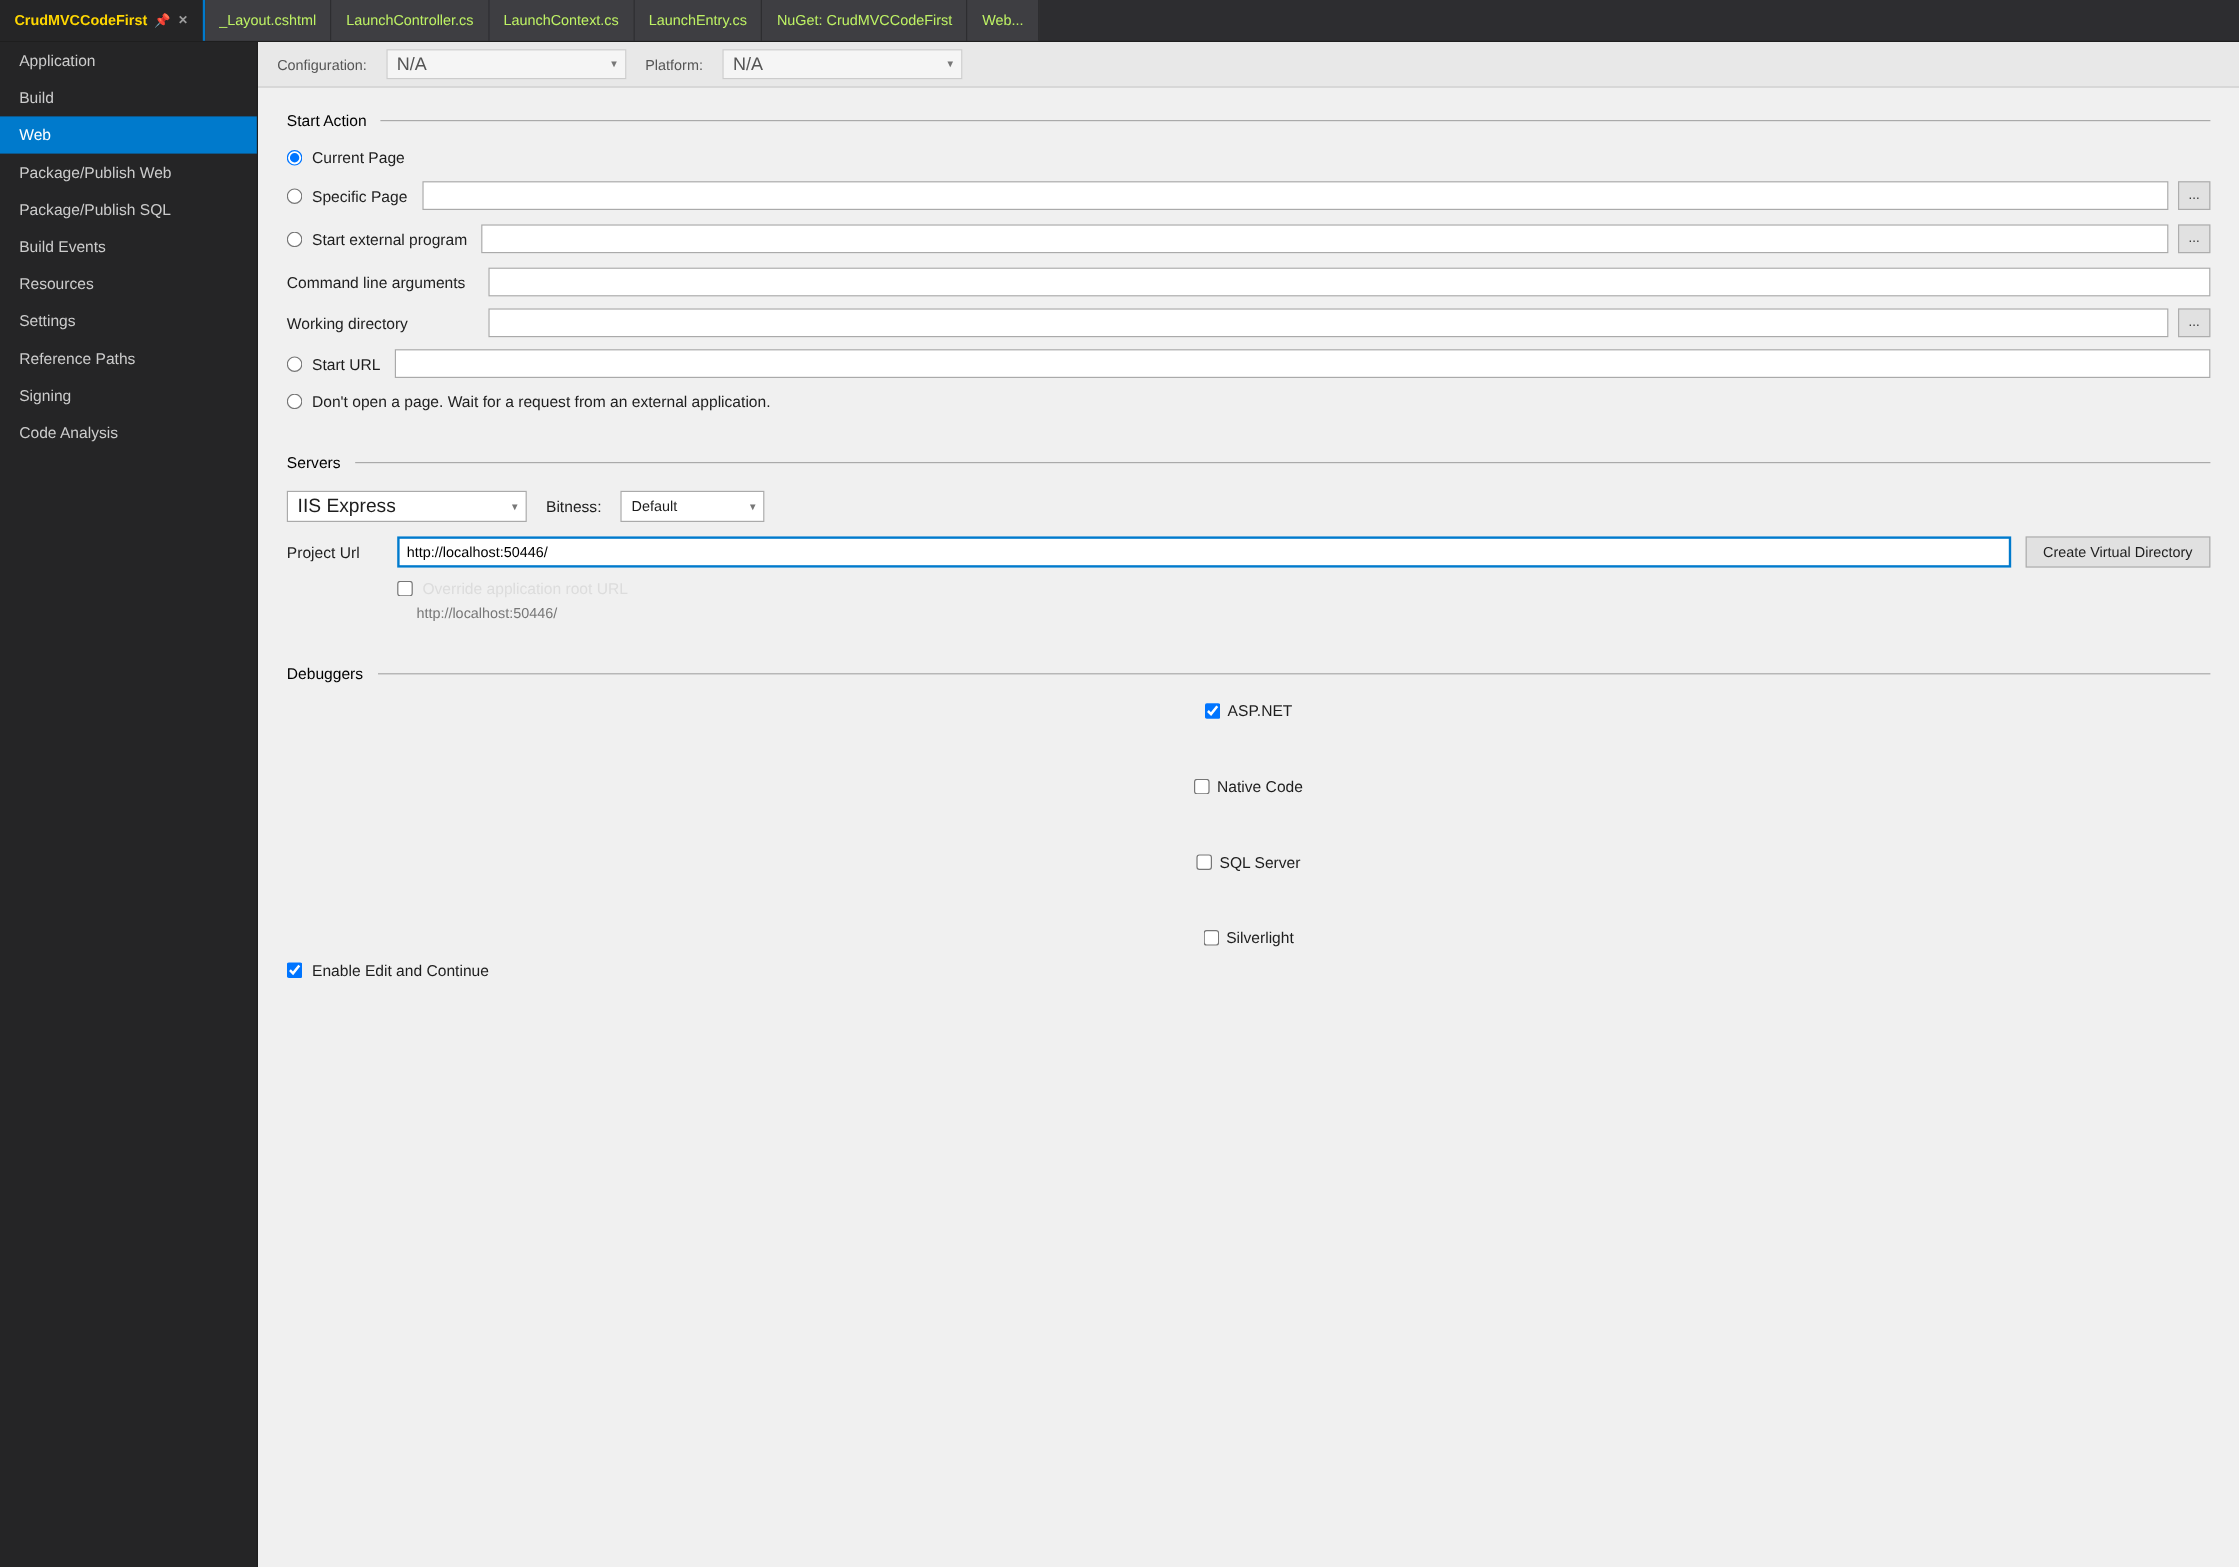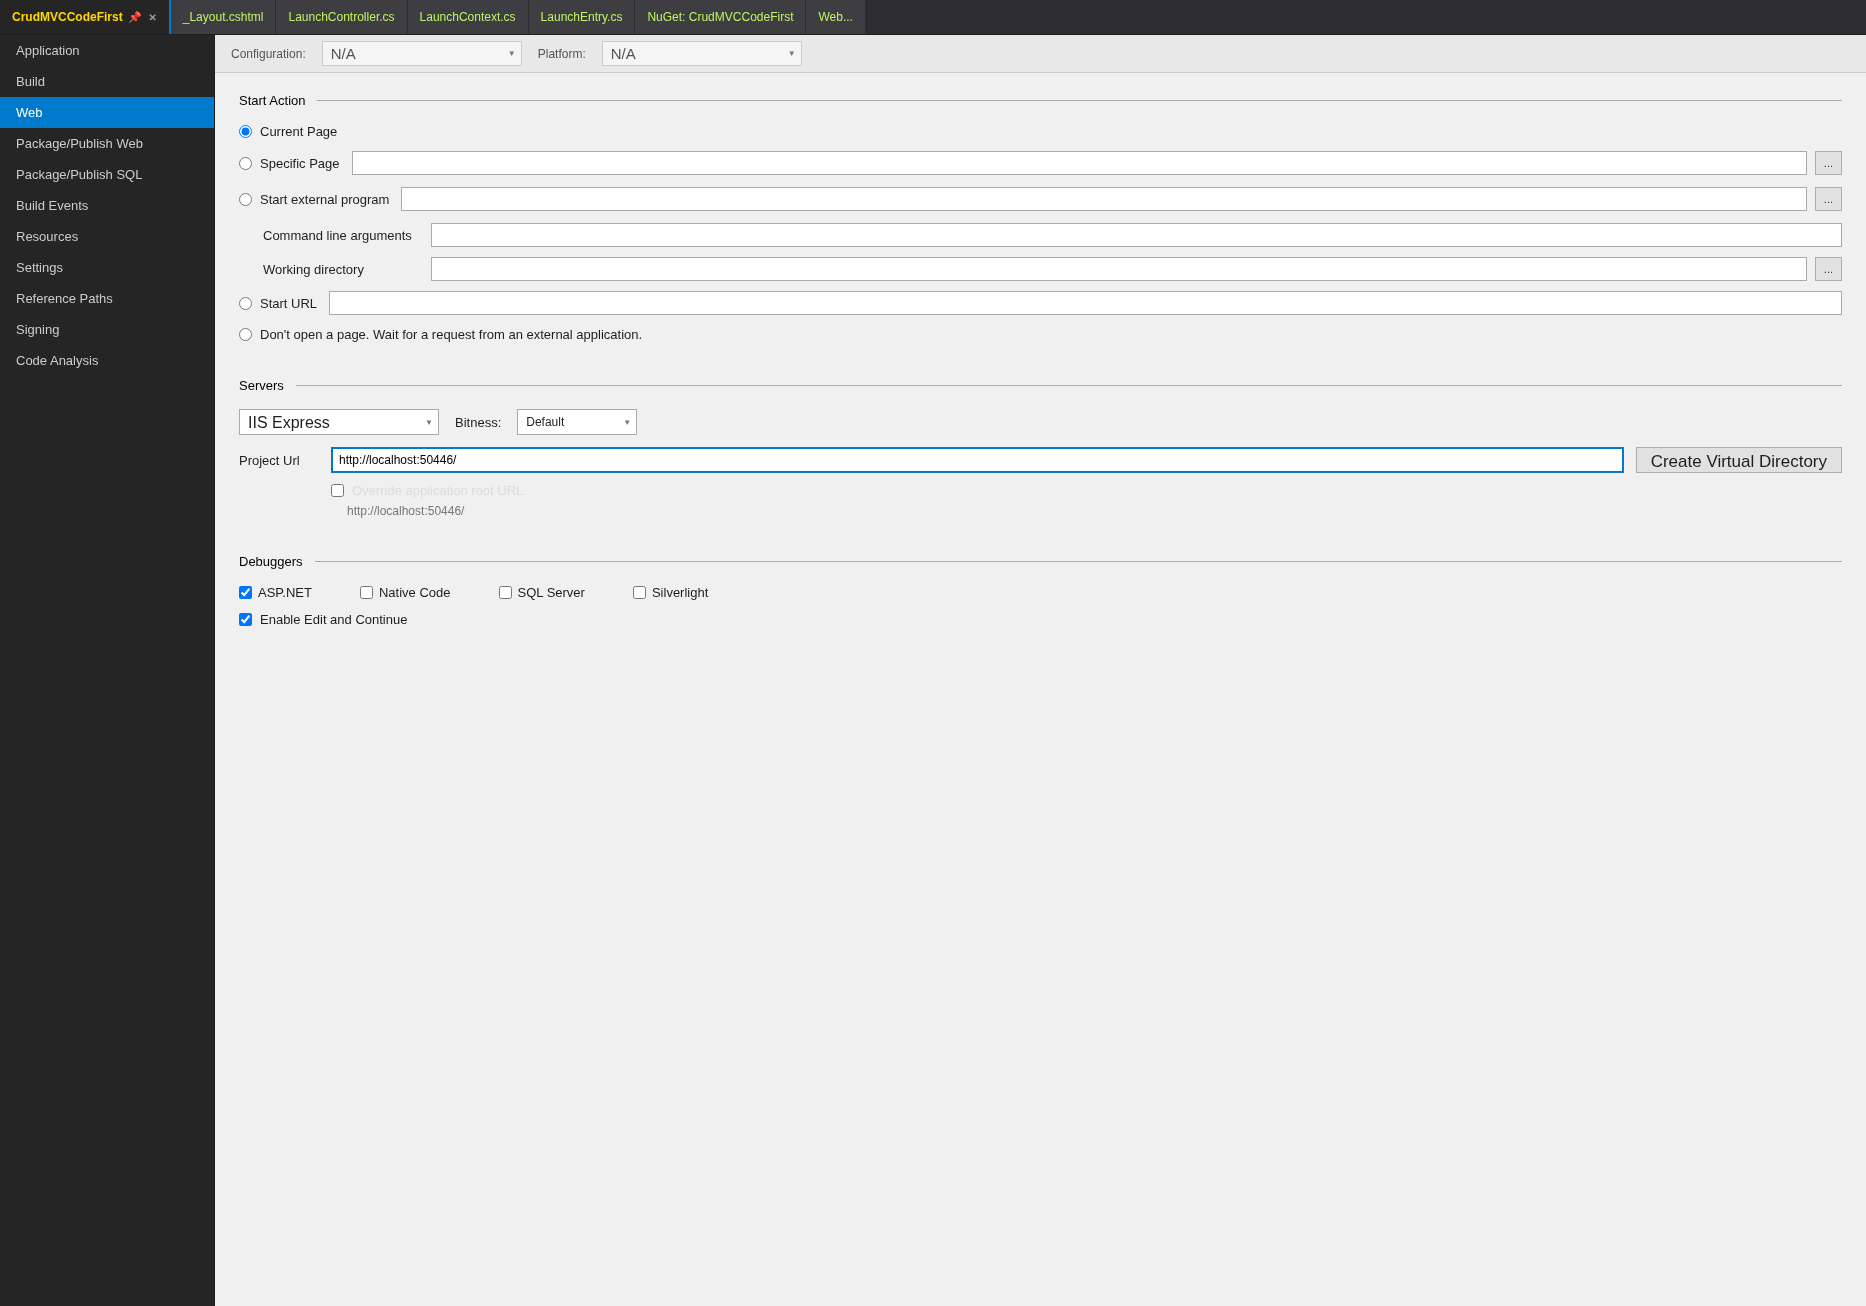--- a/index.html
+++ b/index.html
@@ -159,21 +159,20 @@
       cursor: pointer;
       height: 24px;
       color: #333;
     }
 
     
     .indent-row {
       display: flex;
       align-items: center;
       margin-bottom: 10px;
-      margin-left: 24px;
       gap: 8px;
     }
     .indent-row label {
       color: #1e1e1e;
       min-width: 160px;
       font-size: 13px;
     }
     .indent-row .text-input {
       flex: 1;
       border: 1px solid #aaaaaa;
@@ -255,21 +254,21 @@
       background: #ffffff;
       padding: 3px 6px;
       font-size: 12px;
       height: 26px;
       outline: none;
     }
     .create-vdir-btn {
       background: #e1e1e1;
       border: 1px solid #adadad;
       padding: 4px 14px;
-      font-size: 17px;
+      font-size: 12px;
       cursor: pointer;
       height: 26px;
       color: #1e1e1e;
       white-space: nowrap;
     }
 
     .override-row {
       display: flex;
       align-items: center;
       gap: 8px;
@@ -282,20 +281,21 @@
       font-size: 12px;
       margin-bottom: 12px;
     }
 
     
     .debuggers-row {
       display: flex;
       align-items: center;
       gap: 48px;
       margin-bottom: 12px;
+      flex-direction: column;
     }
     .debugger-item {
       display: flex;
       align-items: center;
       gap: 6px;
     }
     .debugger-item label {
       color: #1e1e1e;
       font-size: 13px;
     }

